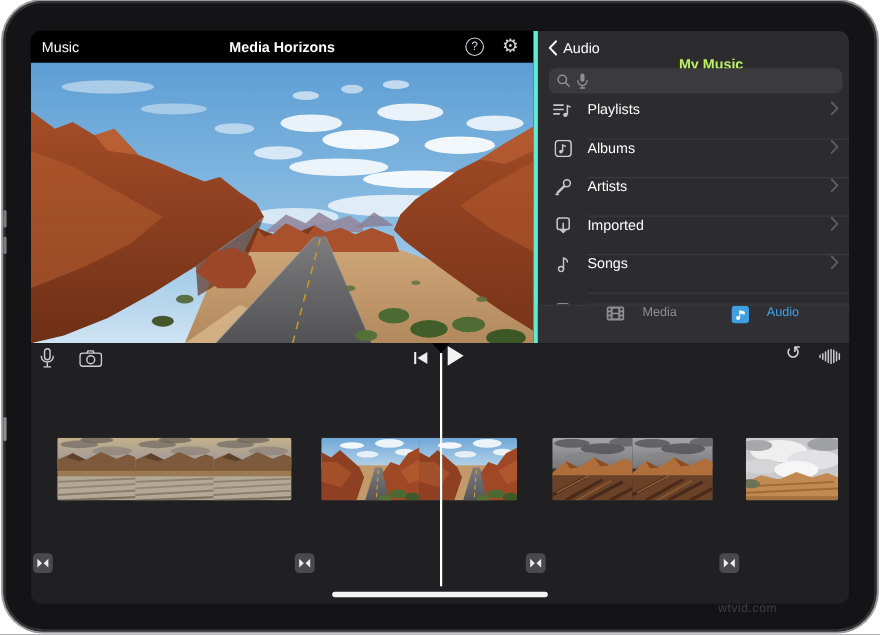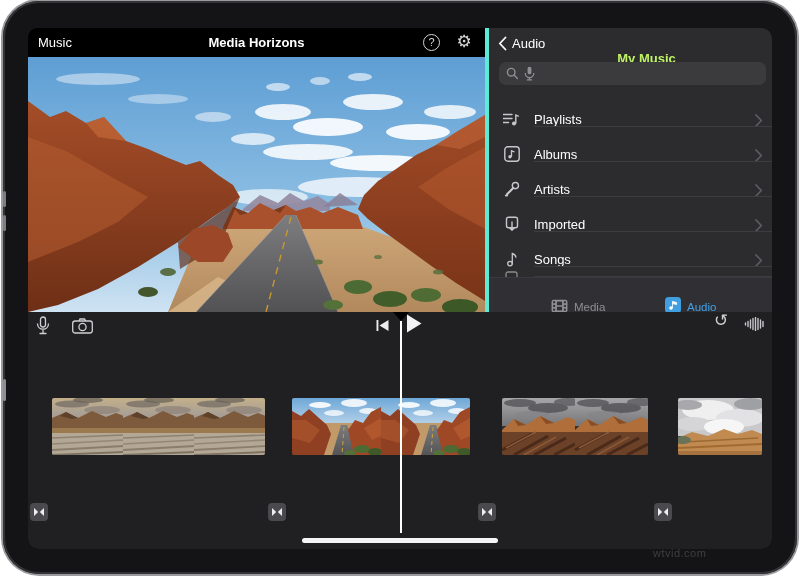--- a/index.html
+++ b/index.html
@@ -31,27 +31,27 @@
   .rp-header{position:absolute;left:0;top:0;width:100%;height:33px;}
   .back-btn{position:absolute;left:9px;top:8px;display:flex;align-items:center;gap:5px;}
   .back-label{font-size:13px;color:#fff;}
   .rp-title{position:absolute;left:0;top:23px;width:100%;text-align:center;font-size:13px;font-weight:bold;color:#bef264;}
   .close-btn{position:absolute;right:11px;top:8px;width:15px;height:15px;}
   .searchbar{position:absolute;left:10px;top:34px;width:267px;height:23px;background:#3b3b3d;border-radius:7px;
              display:flex;align-items:center;padding:0 7px;gap:5px;}
   .searchbar input{flex:1;background:transparent;border:none;outline:none;color:#e8e8ea;font-size:13px;font-family:"Liberation Sans",sans-serif;}
   .searchbar input::placeholder{color:#8e8e93;}
   .list{position:absolute;left:0;top:64px;width:287px;height:185px;overflow:hidden;}
-  .list-item{position:relative;height:35px;display:flex;align-items:flex-end;padding-left:13px;}
+  .list-item{position:relative;height:35px;display:flex;align-items:flex-start;padding-left:13px;}
   .list-item .li-icon{width:19px;display:flex;justify-content:center;}
   .list-item .li-label{margin-left:13px;font-size:13px;color:#fff;}
   .list-item .li-chev{margin-left:auto;margin-right:13px;display:flex;}
   .list-item::after{content:"";position:absolute;left:45px;right:0;bottom:0;height:1px;background:#3d3d40;}
   .tabbar{position:absolute;left:0;top:249px;width:287px;height:35px;background:#303034;border-top:1px solid #3a3a3e;}
-  .tab{position:absolute;top:0;height:35px;display:flex;align-items:flex-end;gap:6px;}
+  .tab{position:absolute;top:0;height:35px;display:flex;align-items:flex-start;gap:16px;}
   .tab-label{font-size:11.5px;}
   .tab-media{left:62px;}  .tab-media .tab-label{color:#8e8e93;}
   .tab-audio{left:176px;} .tab-audio .tab-label{color:#41a0e8;}
 
   
   .timeline{position:absolute;left:0;top:284px;width:744px;height:237px;background:#202022;}
   .tl-icon{position:absolute;display:flex;}
   .notch{position:absolute;left:365px;top:0;width:0;height:0;border-left:8px solid transparent;border-right:8px solid transparent;border-top:9px solid #000;}
   .playhead{position:absolute;left:372px;top:9px;width:2px;height:212px;background:#fff;z-index:5;}
   .clips{position:absolute;left:0;top:86px;width:744px;height:57px;}

